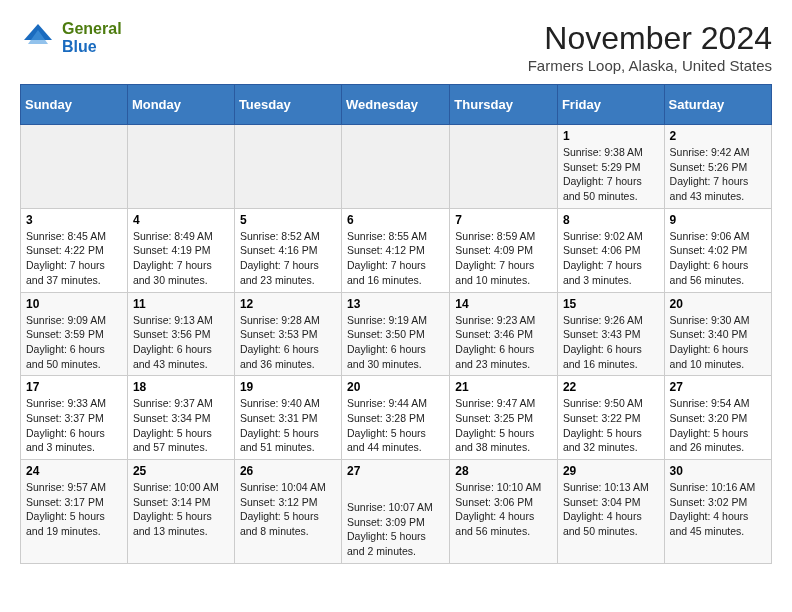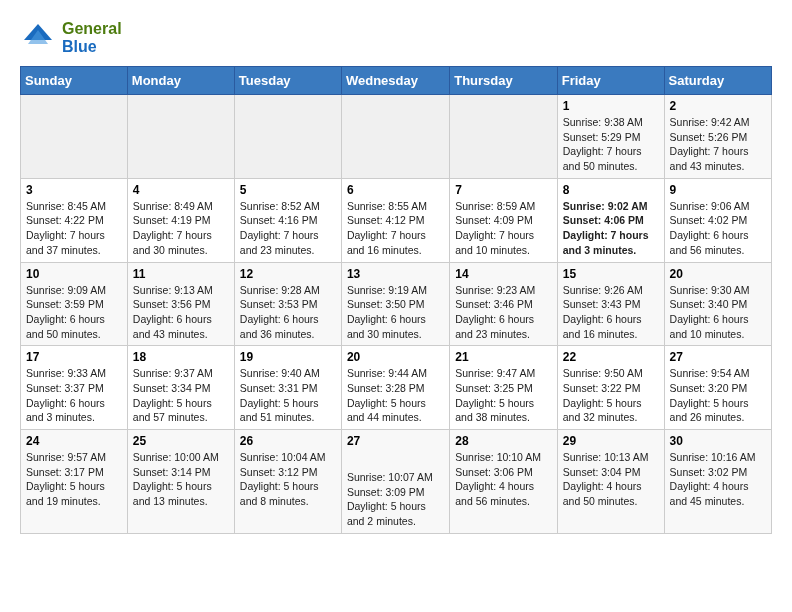--- a/index.html
+++ b/index.html
@@ -47,21 +47,21 @@
       color: #444;
     }
     .calendar {
       width: 100%;
       border-collapse: collapse;
       font-size: 11px;
     }
     .calendar thead tr th {
       background: #3a7abf;
       color: #fff;
-      padding: 6px 4px;
+      padding: 12px 4px;
       text-align: left;
       font-size: 13px;
       font-weight: bold;
       border: 1px solid #2a5a9f;
     }
     .calendar tbody tr td {
       border: 1px solid #ccc;
       vertical-align: top;
       padding: 4px 5px;
       min-height: 80px;
@@ -96,20 +96,24 @@
   <div class="logo">
     <svg class="logo-icon" viewBox="0 0 36 36">
       <polygon points="18,4 32,20 4,20" fill="#1a6bbf"></polygon>
       <polygon points="18,10 28,24 8,24" fill="#4a9adf" opacity="0.6"></polygon>
     </svg>
     <div class="logo-text">
       <span class="logo-general">General</span>
       <span class="logo-blue">Blue</span>
     </div>
   </div>
+  <div class="title-block">
+    <div class="calendar-title">November 2024</div>
+    <div class="calendar-subtitle">Farmers Loop, Alaska, United States</div>
+  </div>
 </div>
 
 <table class="calendar">
   <thead>
     <tr>
     <th>Sunday</th>
         <th>Monday</th>
         <th>Tuesday</th>
         <th>Wednesday</th>
         <th>Thursday</th>
@@ -170,21 +174,21 @@
         </td>
         <td>
           <span class="day-number">7</span>
           <div class="day-info" style="white-space: pre-line;">Sunrise: 8:59 AM
 Sunset: 4:09 PM
 Daylight: 7 hours
 and 10 minutes.</div>
         </td>
         <td>
           <span class="day-number">8</span>
-          <div class="day-info" style="white-space: pre-line; font-weight: bold;">Sunrise: 9:02 AM
+          <div class="day-info" style="white-space: pre-line;">Sunrise: 9:02 AM
 Sunset: 4:06 PM
 Daylight: 7 hours
 and 3 minutes.</div>
         </td>
         <td>
           <span class="day-number">9</span>
           <div class="day-info" style="white-space: pre-line;">Sunrise: 9:06 AM
 Sunset: 4:02 PM
 Daylight: 6 hours
 and 56 minutes.</div>

